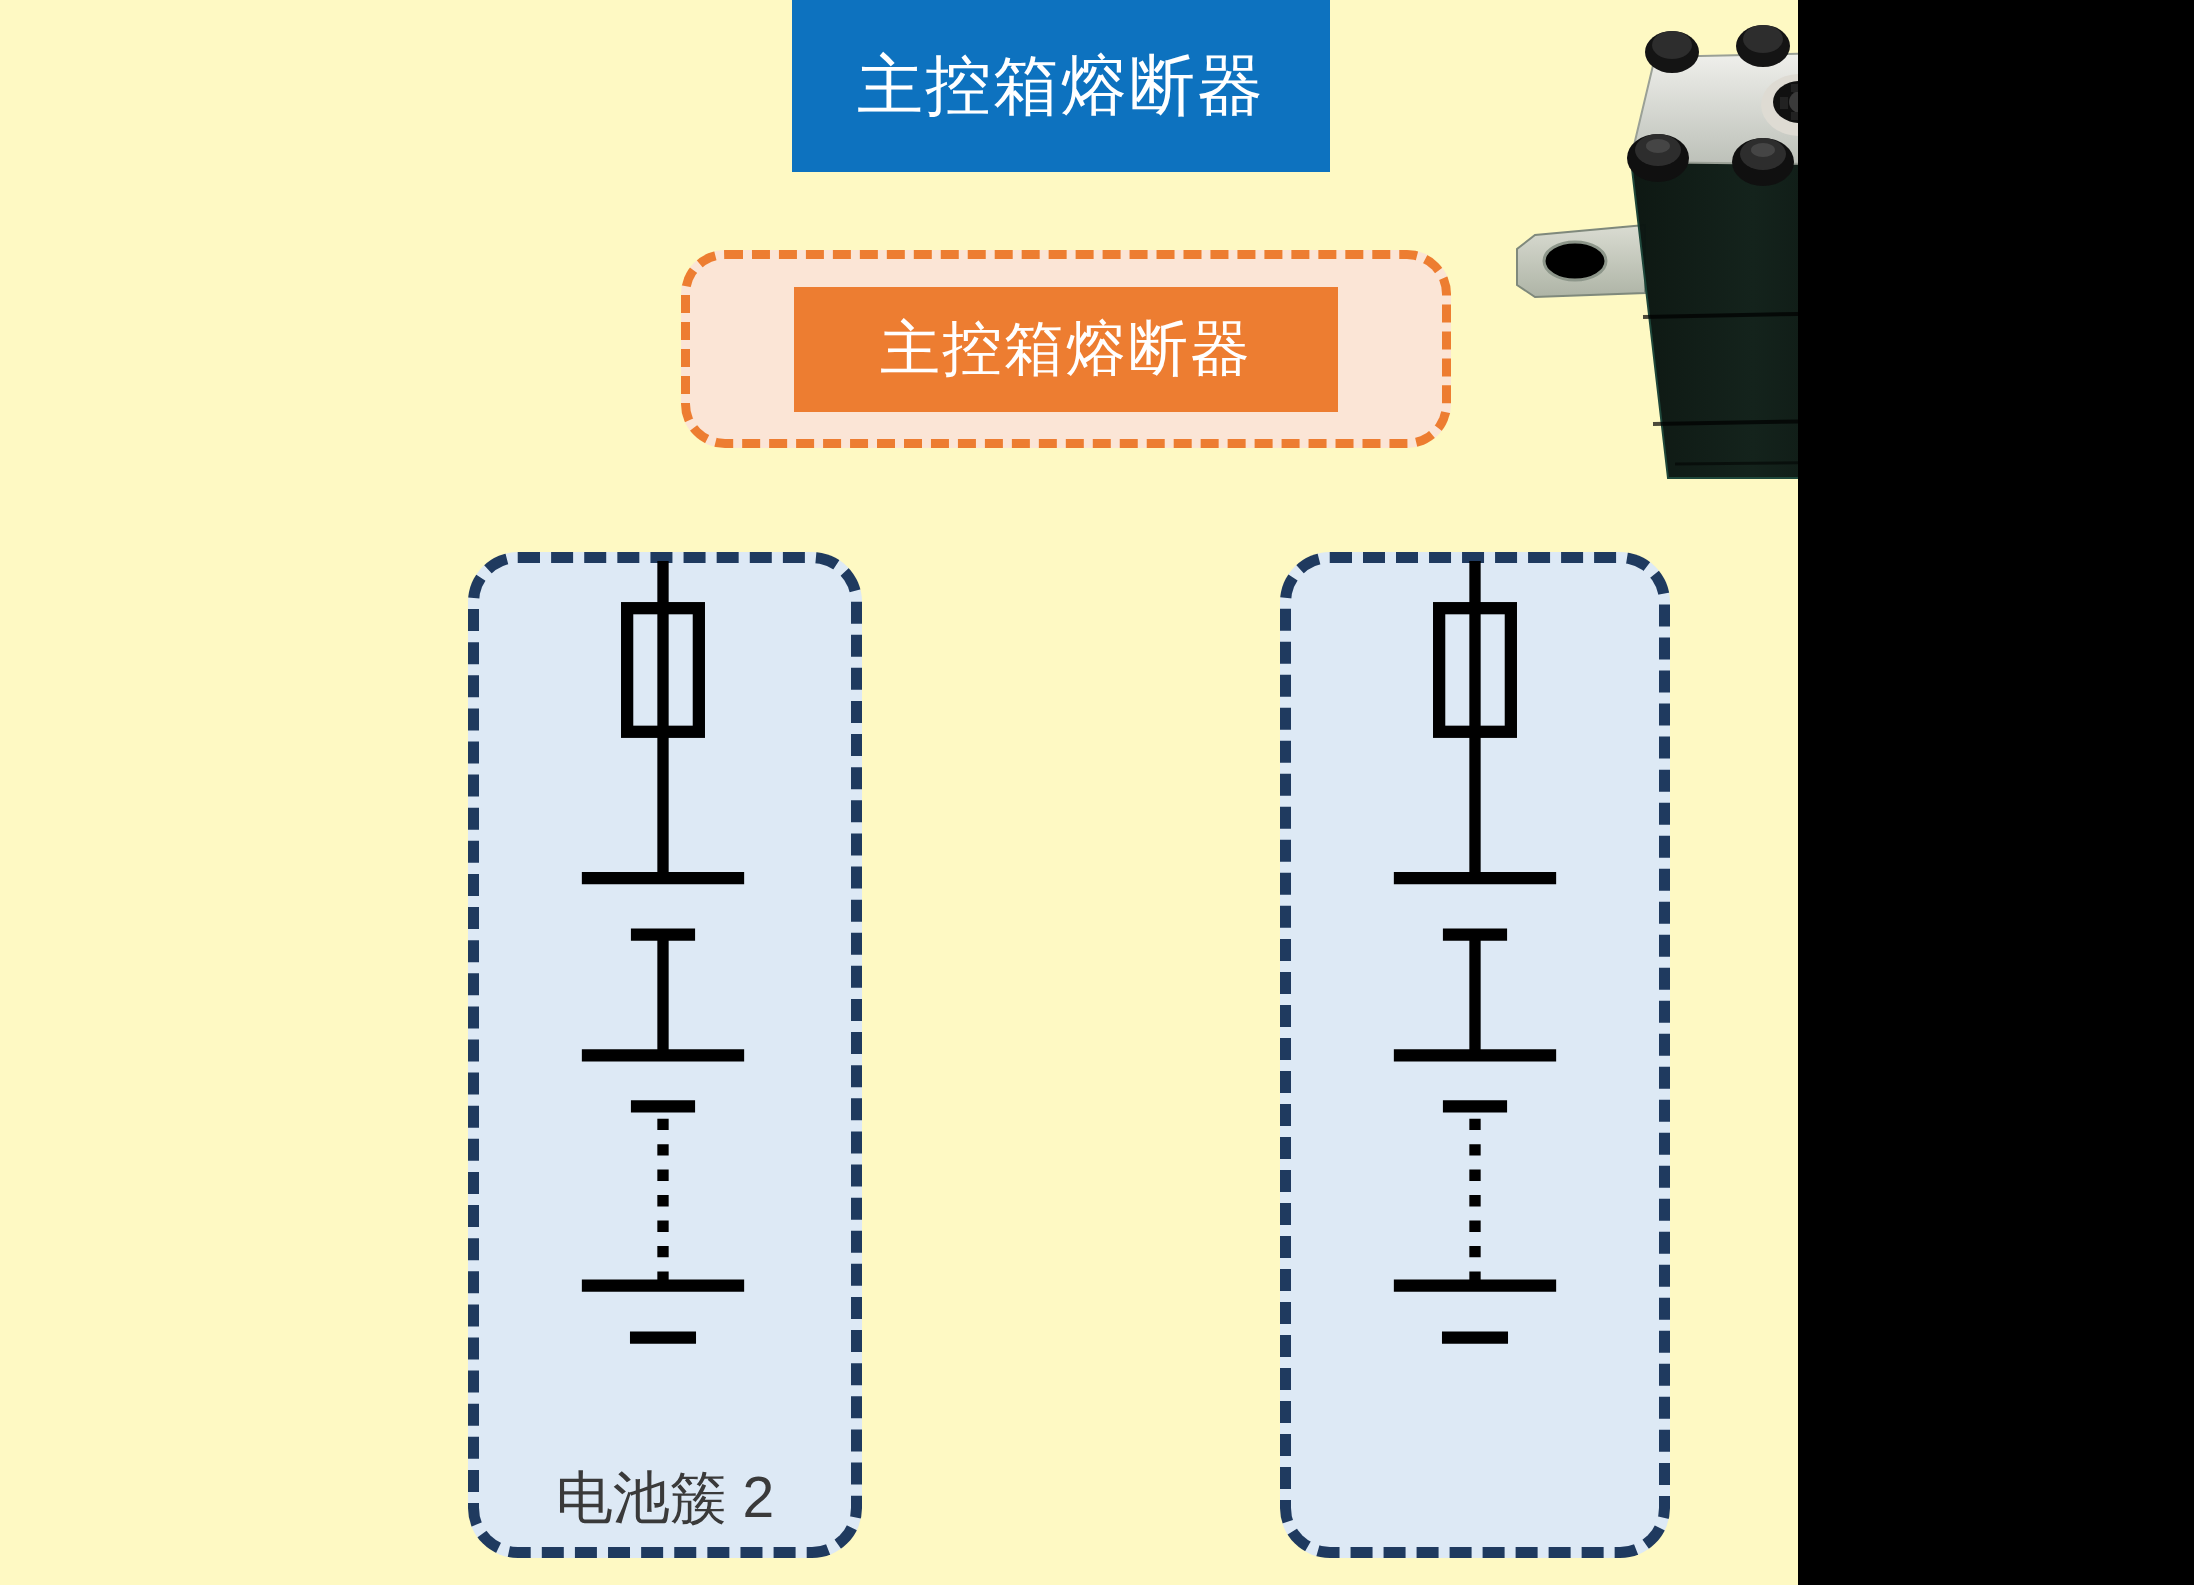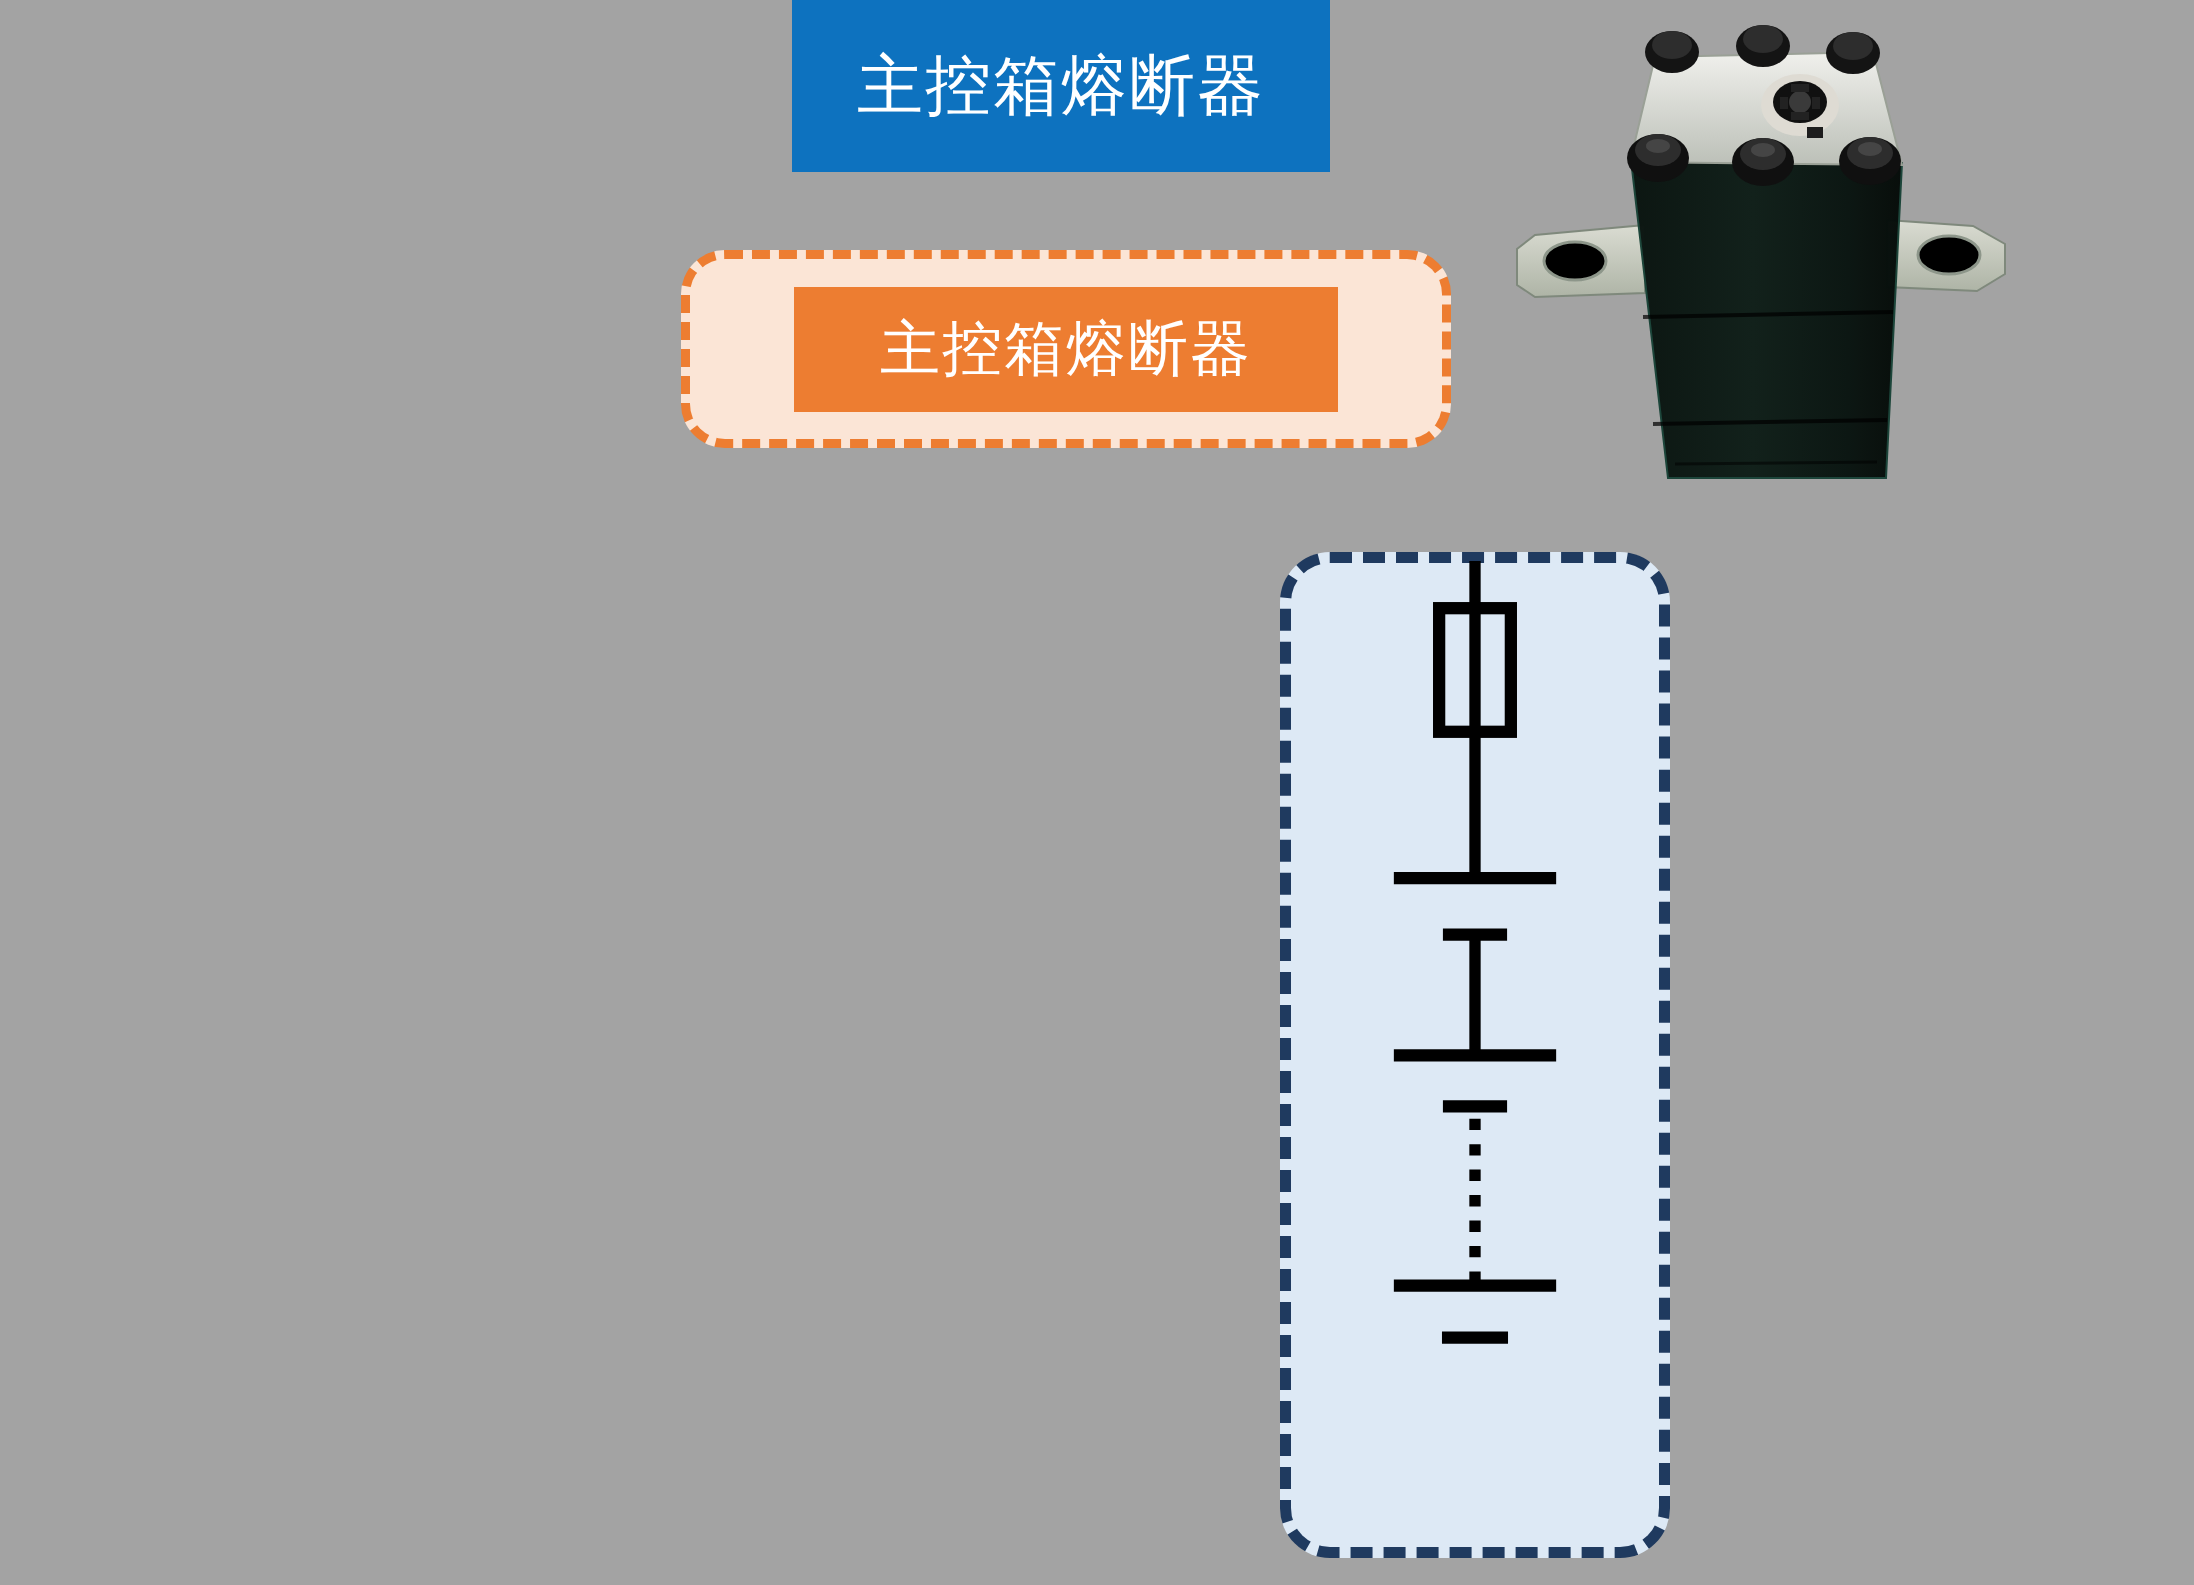--- a/index.html
+++ b/index.html
@@ -1,17 +1,17 @@
 <!DOCTYPE html>
 <html><head>
 <meta charset="utf-8">
 <style>
   html,body{margin:0;padding:0;background:#000;}
   .canvas{
-    position:relative;width:2194px;height:1585px;background:#a3a3a3;overflow:hidden;
+    position:relative;width:1798px;height:1585px;background:#fef9c3;overflow:hidden;
     font-family:Liberation Sans, sans-serif;
   }
   .header-box{
     position:absolute;left:792px;top:0;width:538px;height:172px;
     background:#0d72bf;display:flex;align-items:center;justify-content:center;
   }
   .header-box span{color:#fff;font-size:66px;font-weight:500;letter-spacing:2px;}
   .active-outer{
     position:absolute;left:681px;top:250px;width:770px;height:198px;box-sizing:border-box;
     background:#fbe5d6;border:9px dashed #ed7d31;border-radius:44px;
@@ -147,20 +147,26 @@
       <circle cx="295" cy="90" r="11" fill="#3a3a3a"></circle>
       <rect x="286" y="72" width="18" height="8" fill="#222"></rect>
       <rect x="286" y="100" width="18" height="8" fill="#222"></rect>
       <rect x="275" y="85" width="8" height="12" fill="#222"></rect>
       <rect x="307" y="85" width="8" height="12" fill="#222"></rect>
       <rect x="302" y="115" width="16" height="11" fill="#1d1d1d"></rect>
     </g>
   </svg>
 
 
+  <div class="cluster c2">
+    <svg class="circuit" viewBox="0 0 390 840" preserveAspectRatio="xMidYMin meet">
+        <use href="#circuit-sym"></use>
+      </svg>
+    <div class="cluster-label">电池簇 2</div>
+  </div>
 
   <div class="cluster c3">
     <svg class="circuit" viewBox="0 0 390 840" preserveAspectRatio="xMidYMin meet">
         <use href="#circuit-sym"></use>
       </svg>
   </div>
 
 
 </div>
 

